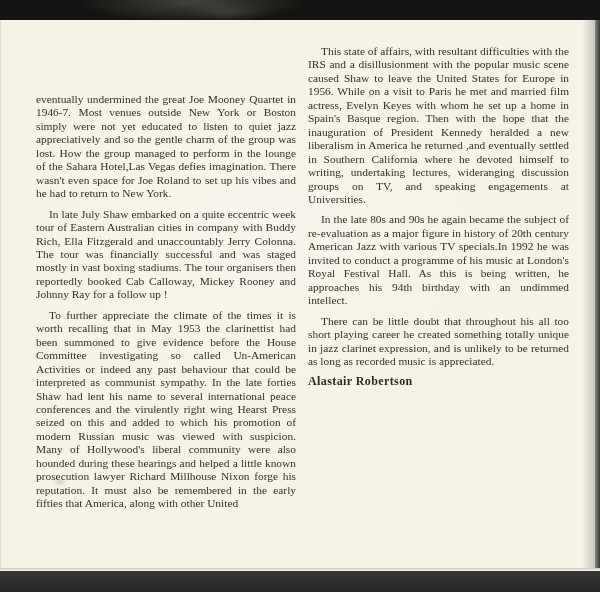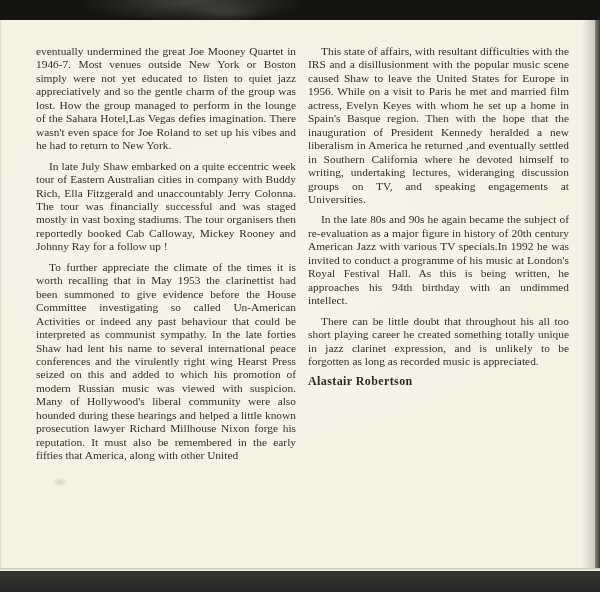--- a/index.html
+++ b/index.html
@@ -61,21 +61,21 @@
   }
   .col {
     position: absolute;
     top: 45px;
     width: 260px;
     color: #332f27;
     font-size: 11.4px;
     line-height: 13.45px;
     text-align: justify;
   }
-  .col-left  { left: 36px;  }
+  .col-left  { left: 36px; margin-top: 48px;  }
   .col-right { left: 308px; width: 261px; }
   .col p {
     margin: 0 0 7px 0;
     text-indent: 13px;
   }
   .col p.no-indent { text-indent: 0; }
   .signature {
     text-align: left;
     padding-right: 10px;
     margin-top: 3px;
@@ -112,17 +112,17 @@
 
   <div class="col col-left">
     <p class="no-indent">eventually undermined the great Joe Mooney Quartet in 1946-7. Most venues outside New York or Boston simply were not yet educated to listen to quiet jazz appreciatively and so the gentle charm of the group was lost. How the group managed to perform in the lounge of the Sahara Hotel,Las Vegas defies imagination. There wasn't even space for Joe Roland to set up his vibes and he had to return to New York.</p>
     <p>In late July Shaw embarked on a quite eccentric week tour of Eastern Australian cities in company with Buddy Rich, Ella Fitzgerald and unaccountably Jerry Colonna. The tour was financially successful and was staged mostly in vast boxing stadiums. The tour organisers then reportedly booked Cab Calloway, Mickey Rooney and Johnny Ray for a follow up !</p>
     <p>To further appreciate the climate of the times it is worth recalling that in May 1953 the clarinettist had been summoned to give evidence before the House Committee investigating so called Un-American Activities or indeed any past behaviour that could be interpreted as communist sympathy. In the late forties Shaw had lent his name to several international peace conferences and the virulently right wing Hearst Press seized on this and added to which his promotion of modern Russian music was viewed with suspicion. Many of Hollywood's liberal community were also hounded during these hearings and helped a little known prosecution lawyer Richard Millhouse Nixon forge his reputation. It must also be remembered in the early fifties that America, along with other United</p>
   </div>
 
   <div class="col col-right">
     <p>This state of affairs, with resultant difficulties with the IRS and a disillusionment with the popular music scene caused Shaw to leave the United States for Europe in 1956. While on a visit to Paris he met and married film actress, Evelyn Keyes with whom he set up a home in Spain's Basque region. Then with the hope that the inauguration of President Kennedy heralded a new liberalism in America he returned ,and eventually settled in Southern California where he devoted himself to writing, undertaking lectures, wideranging discussion groups on TV, and speaking engagements at Universities.</p>
     <p>In the late 80s and 90s he again became the subject of re-evaluation as a major figure in history of 20th century American Jazz with various TV specials.In 1992 he was invited to conduct a programme of his music at London's Royal Festival Hall. As this is being written, he approaches his 94th birthday with an undimmed intellect.</p>
-    <p>There can be little doubt that throughout his all too short playing career he created something totally unique in jazz clarinet expression, and is unlikely to be forgotten as long as recorded music is appreciated.</p>
+    <p>There can be little doubt that throughout his all too short playing career he created something totally unique in jazz clarinet expression, and is unlikely to be returned as long as recorded music is appreciated.</p>
     <div class="signature">Alastair Robertson</div>
   </div>
 
 </div>
 
 </body></html>

